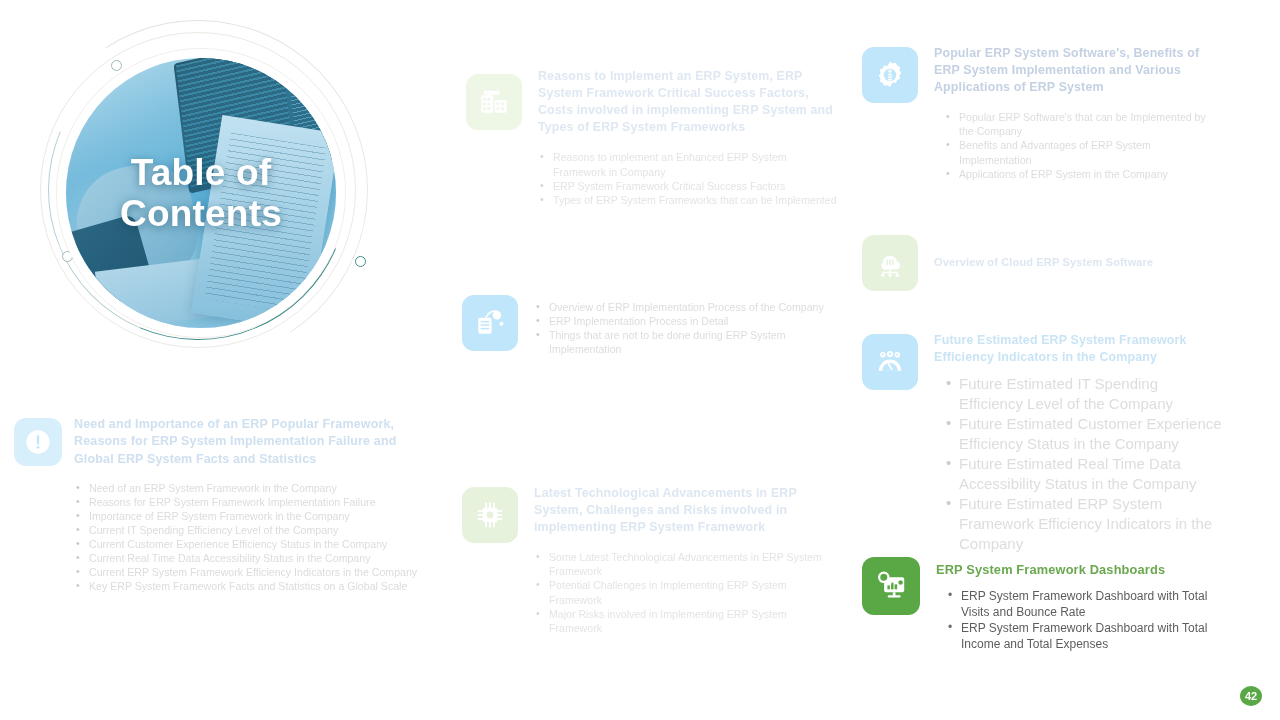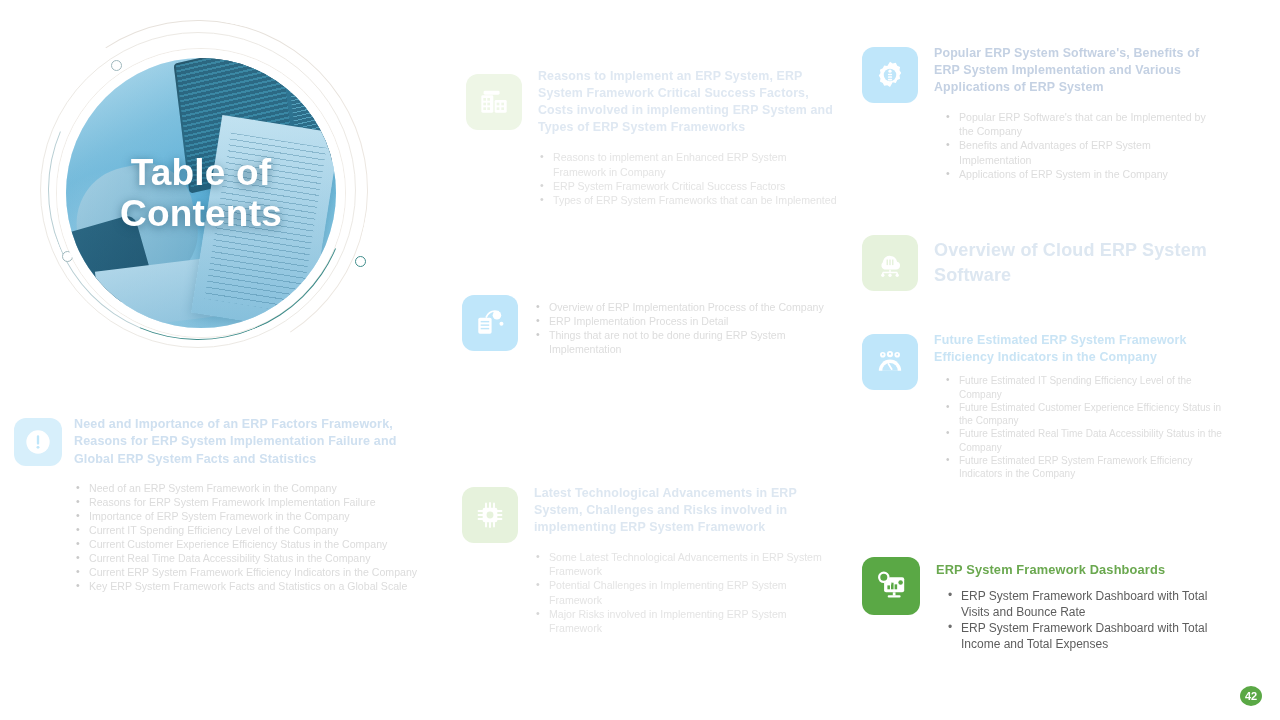--- a/index.html
+++ b/index.html
@@ -195,21 +195,21 @@
 
   <div class="block pale" style="left:14px; top:416px; width:425px;">
     <div class="icon tile-blue-f" style="width:48px;height:48px;margin-right:12px;margin-top:2px;">
       <svg width="28" height="28" viewBox="0 0 24 24">
         <circle cx="12" cy="12" r="10" fill="#ffffff"></circle>
         <rect x="11" y="6.3" width="2" height="8" rx="1" fill="#bfe6fa"></rect>
         <circle cx="12" cy="16.6" r="1.25" fill="#bfe6fa"></circle>
       </svg>
     </div>
     <div class="btxt" style="width:350px;">
-      <div class="bhead" style="font-size:12.5px; color:#cfe0f0;">Need and Importance of an ERP Factors Framework, Reasons for ERP System Implementation Failure and Global ERP System Facts and Statistics</div>
+      <div class="bhead" style="font-size:12.5px; color:#cfe0f0;">Need and Importance of an ERP Popular Framework, Reasons for ERP System Implementation Failure and Global ERP System Facts and Statistics</div>
       <ul class="blist" style="font-size:10.6px; margin-top:13px;">
         <li>Need of an ERP System Framework in the Company</li>
         <li>Reasons for ERP System Framework Implementation Failure</li>
         <li>Importance of ERP System Framework in the Company</li>
         <li>Current IT Spending Efficiency Level of the Company</li>
         <li>Current Customer Experience Efficiency Status in the Company</li>
         <li>Current Real Time Data Accessibility Status in the Company</li>
         <li>Current ERP System Framework Efficiency Indicators in the Company</li>
         <li>Key ERP System Framework Facts and Statistics on a Global Scale</li>
       </ul>
@@ -337,21 +337,21 @@
             <path d="M17.4 19.1v1.5"></path>
         </g>
         <g fill="#ffffff">
           <circle cx="6.6" cy="21.2" r="1.25"></circle>
           <circle cx="12" cy="21.2" r="1.25"></circle>
           <circle cx="17.4" cy="21.2" r="1.25"></circle>
         </g>
       </svg>
     </div>
     <div class="btxt" style="width:290px; display:flex; align-items:center; min-height:56px;">
-      <div class="bhead" style="font-size:18px; color:#dde7f1;">Overview of Cloud ERP System Software</div>
+      <div class="bhead" style="font-size:11px; color:#dde7f1;">Overview of Cloud ERP System Software</div>
     </div>
   </div>
 
   <div class="block soft" style="left:862px; top:332px; width:360px;">
     <div class="icon tile-blue" style="width:56px;height:56px;margin-right:16px;margin-top:2px;">
       <svg width="32" height="32" viewBox="0 0 24 24">
         <g fill="#ffffff">
           <circle cx="6.6" cy="6.6" r="2.1"></circle>
           <circle cx="12" cy="6.1" r="2.3"></circle>
           <circle cx="17.4" cy="6.6" r="2.1"></circle>
@@ -361,21 +361,21 @@
           <circle cx="12" cy="5.9" r=".8"></circle>
           <circle cx="17.4" cy="6.4" r=".7"></circle>
         </g>
         <path d="M3.6 18.6a8.4 8.4 0 0 1 16.8 0z" fill="#ffffff"></path>
         <path d="M6.2 18.6a5.8 5.8 0 0 1 11.6 0z" fill="#bfe6fa"></path>
         <rect x="11.4" y="12.4" width="1.3" height="6" rx=".6" fill="#ffffff" transform="rotate(-32 12 15.4)"></rect>
       </svg>
     </div>
     <div class="btxt" style="width:290px;">
       <div class="bhead" style="font-size:12.4px; color:#c9e4f5;">Future Estimated ERP System Framework Efficiency Indicators in the Company</div>
-      <ul class="blist" style="font-size:10px; margin-top:8px; margin-left:10px;">
+      <ul class="blist" style="font-size:15px; margin-top:8px; margin-left:10px;">
         <li>Future Estimated IT Spending Efficiency Level of the Company</li>
         <li>Future Estimated Customer Experience Efficiency Status in the Company</li>
         <li>Future Estimated Real Time Data Accessibility Status in the Company</li>
         <li>Future Estimated ERP System Framework Efficiency Indicators in the Company</li>
       </ul>
     </div>
   </div>
 
   <div class="block strong" style="left:862px; top:555px; width:360px;">
     <div class="icon tile-green" style="width:58px;height:58px;margin-right:16px;margin-top:2px;">

